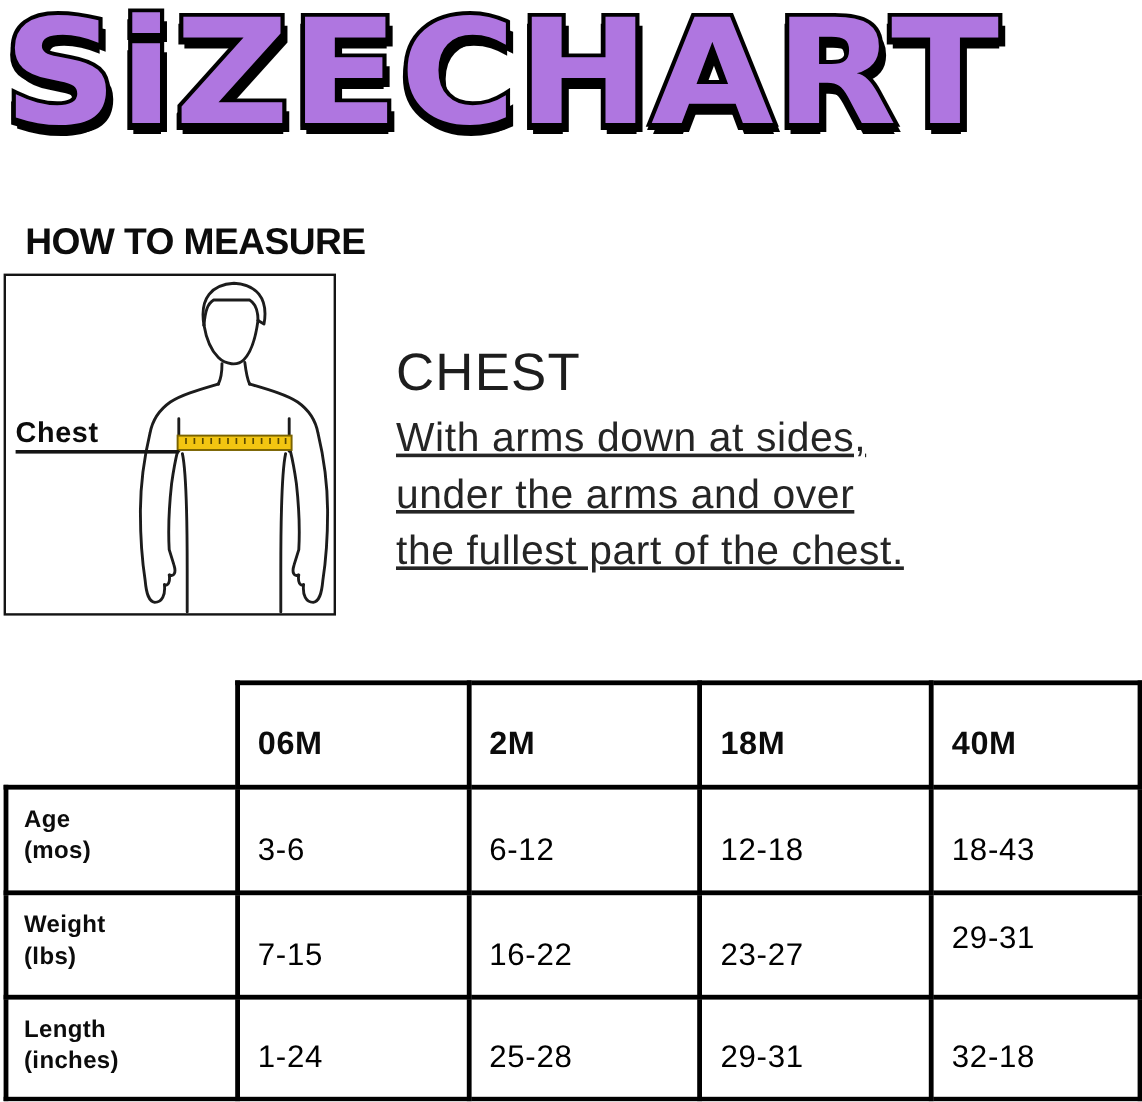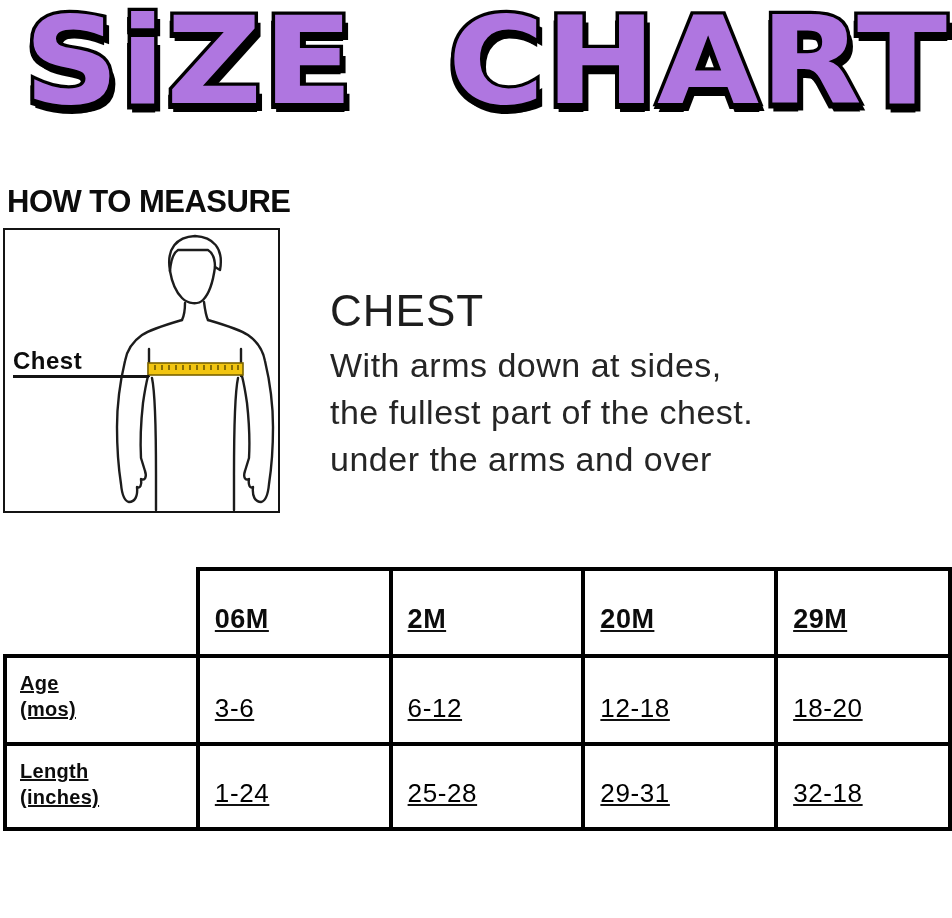--- a/index.html
+++ b/index.html
@@ -10,24 +10,23 @@
     position: relative;
     width: 952px;
     height: 918px;
     background: #fff;
     overflow: hidden;
   }
 
   
   .title-row {
     position: absolute;
-    left: 24px; right: 4px; top: 0;
+    left: 3px; right: 4px; top: 0;
     height: 152px;
     display: flex;
-    justify-content: space-between;
     align-items: flex-start;
   }
   .bubble {
     font-family: "DejaVu Sans", sans-serif;
     font-weight: 700;
     font-size: 132px;
     line-height: 1.0;
     letter-spacing: 1px;
     color: #AF76E0;
     -webkit-text-stroke: 7px #000;
@@ -35,21 +34,21 @@
     text-shadow: 6px 9px 0 #000, -4px 7px 0 #000, 1px 10px 0 #000;
     white-space: nowrap;
     transform: scaleY(0.92);
     transform-origin: top left;
   }
   .bubble.right { transform-origin: top right; }
 
   
   .htm-heading {
     position: absolute;
-    left: 7px; top: 184px;
+    left: 21px; top: 184px;
     font-size: 31px;
     font-weight: 700;
     letter-spacing: -0.5px;
     color: #0c0c0c;
   }
 
   
   .figure-box {
     position: absolute;
     left: 3px; top: 228px;
@@ -80,28 +79,28 @@
     color: #1d1d1d;
     margin-bottom: 8px;
     line-height: 1.05;
   }
   .chest-lines {
     font-size: 34px;
     font-weight: 400;
     letter-spacing: 0.5px;
     line-height: 47px;
     color: #252525;
+    text-decoration: underline;
   }
 
   
   .size-table-wrap { position: absolute; left: 3px; top: 567px; }
   table.size-table {
     border-collapse: collapse;
     table-layout: fixed;
-    text-decoration: underline;
   }
   .size-table td {
     border: 4px solid #000;
     background: #fff;
     overflow: hidden;
   }
   .size-table td.ghost { border: none; background: transparent; }
   .size-table td.col-head {
     vertical-align: bottom;
     padding: 0 0 19px 15px;
@@ -184,51 +183,61 @@
         </g>
       </g>
     </svg>
     <div class="chest-label">Chest</div>
   </div>
 
   <div class="chest-block">
     <div class="chest-heading">CHEST</div>
     <div class="chest-lines">
       <div>With arms down at sides,</div>
+      <div>under the arms and over</div>
       <div>the fullest part of the chest.</div>
-      <div>under the arms and over</div>
     </div>
   </div>
 
   <div class="size-table-wrap">
     <table class="size-table">
       <colgroup>
         <col style="width:193px">
           <col style="width:193px">
           <col style="width:193px">
         <col style="width:193px">
           <col style="width:174px">
       </colgroup>
       <tbody>
           <tr style="height:87px">
         <td class="ghost"></td>
         <td class="col-head">06M</td>
         <td class="col-head">2M</td>
-        <td class="col-head">20M</td>
-        <td class="col-head">29M</td>
+        <td class="col-head">18M</td>
+        <td class="col-head">40M</td>
       </tr>
       <tr style="height:88px">
         <td class="row-label">
           <div>Age</div>
           <div>(mos)</div>
         </td>
         <td class="val">3-6</td>
         <td class="val">6-12</td>
         <td class="val">12-18</td>
-        <td class="val">18-20</td>
+        <td class="val">18-43</td>
+      </tr>
+      <tr style="height:87px">
+        <td class="row-label">
+          <div>Weight</div>
+          <div>(lbs)</div>
+        </td>
+        <td class="val">7-15</td>
+        <td class="val">16-22</td>
+        <td class="val">23-27</td>
+        <td class="val raised">29-31</td>
       </tr>
       <tr style="height:85px">
         <td class="row-label">
           <div>Length</div>
           <div>(inches)</div>
         </td>
         <td class="val">1-24</td>
         <td class="val">25-28</td>
         <td class="val">29-31</td>
         <td class="val">32-18</td>

